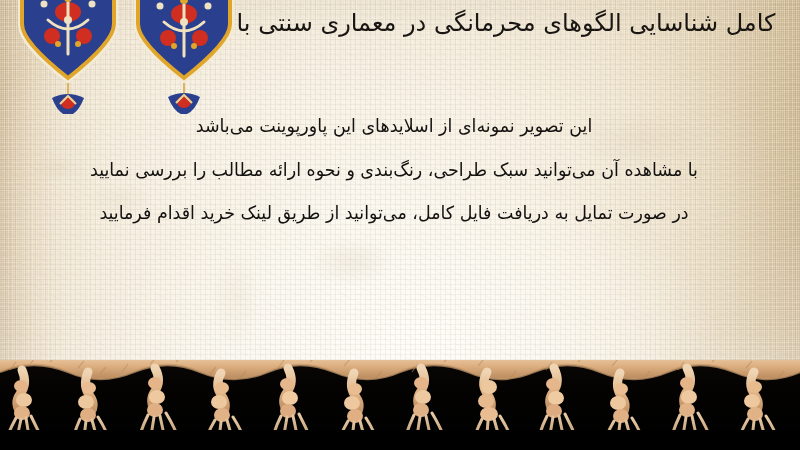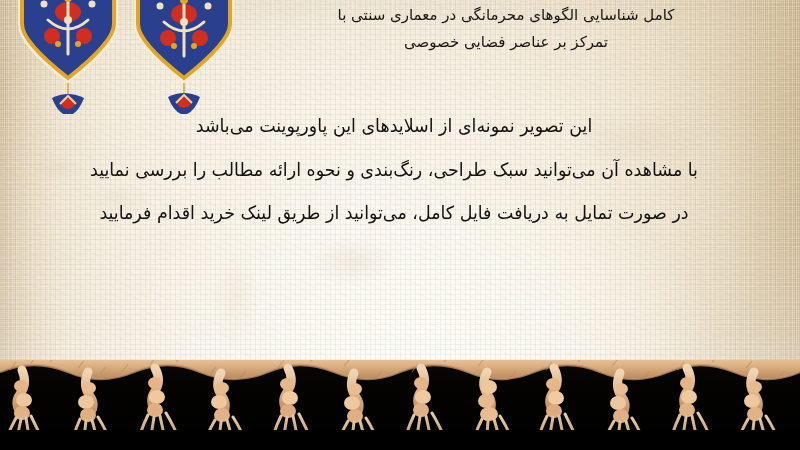--- a/index.html
+++ b/index.html
@@ -82,21 +82,21 @@
   .ornament.o2{left:130px;}
 
   
   .title-block{
     position:absolute;left:228px;top:2px;width:556px;
     text-align:center;
     direction:rtl;
   }
   .title-line{
     font-family:"DejaVu Sans","Liberation Sans",sans-serif;
-    font-size:15px;
+    font-size:24px;
     line-height:1.78;
     font-weight:400;
     color:#181512;
     letter-spacing:0px;
     white-space:nowrap;
   }
 
   .body-block{
     position:absolute;left:14px;top:104px;width:760px;
     text-align:center;direction:rtl;
@@ -254,21 +254,20 @@
           <path d="M46 169 L54 161 L62 169" stroke="#e8d49a" stroke-width="2" fill="none"></path>
           <ellipse cx="54" cy="186" rx="5" ry="5" fill="#cf2e20"></ellipse>
         </g>
       </svg>
     </div>
 
   </div>
 
   <div class="title-block">
     <div class="title-line">کامل شناسایی الگوهای محرمانگی در معماری سنتی با</div>
-    <div class="title-line">تمرکز بر عناصر فضایی خصوصی</div>
   </div>
 
   <div class="body-block">
     <div class="body-line">این تصویر نمونه‌ای از اسلایدهای این پاورپوینت می‌باشد</div>
     <div class="body-line">با مشاهده آن می‌توانید سبک طراحی، رنگ‌بندی و نحوه ارائه مطالب را بررسی نمایید</div>
     <div class="body-line">در صورت تمایل به دریافت فایل کامل، می‌توانید از طریق لینک خرید اقدام فرمایید</div>
   </div>
 
   <div class="fringe-zone">
     <div class="fringe-black"></div>

